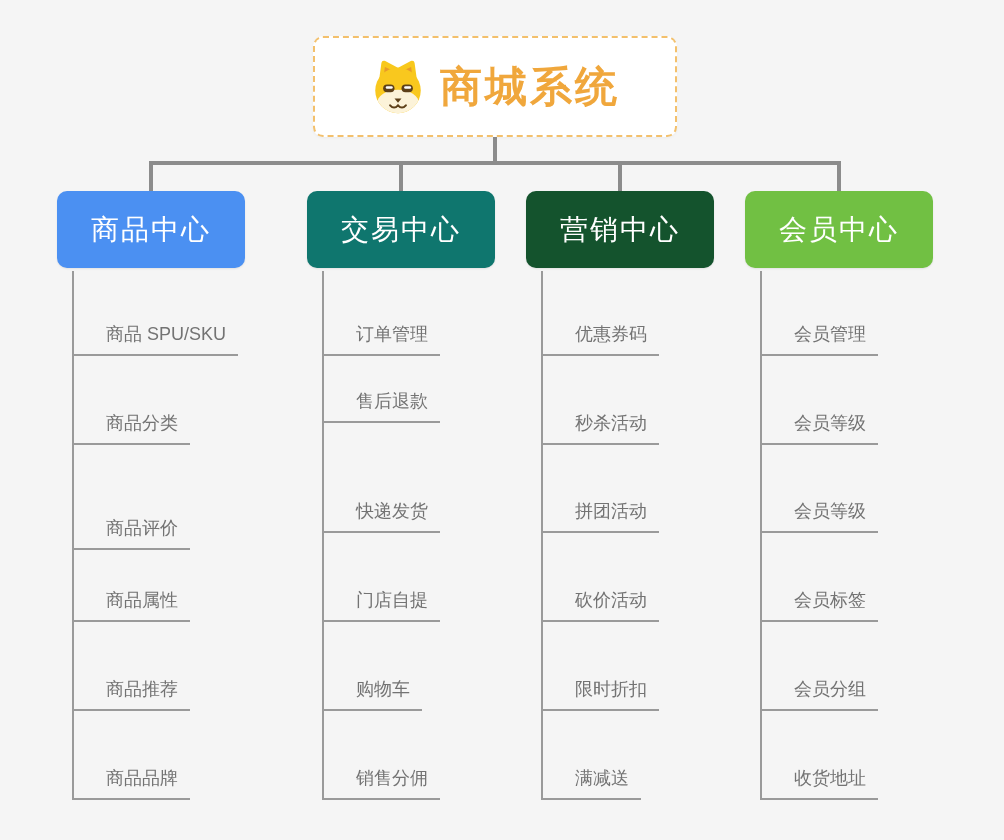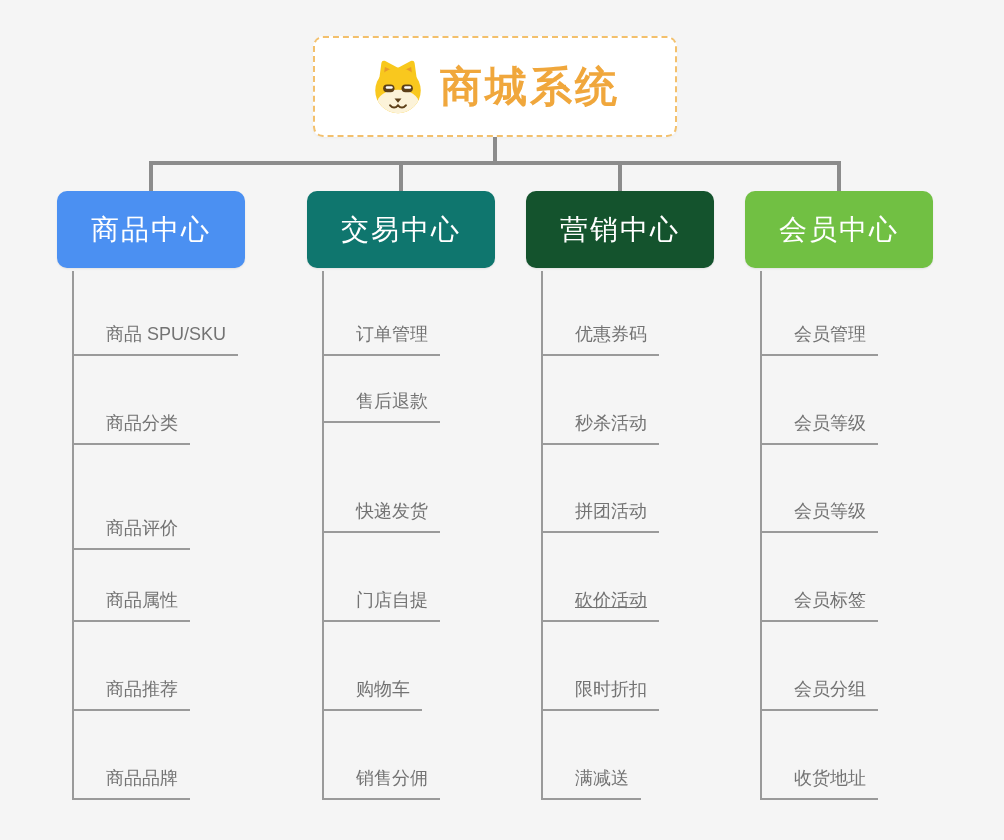--- a/index.html
+++ b/index.html
@@ -93,21 +93,21 @@
       <div class="leaf-item" style="left: 322px; top: 622px;">门店自提</div>
       <div class="leaf-item" style="left: 322px; top: 711px;">购物车</div>
       <div class="leaf-item" style="left: 322px; top: 800px;">销售分佣</div>
       <div class="branch-header" style="left: 526px; background: #14532d;">
         <span>营销中心</span>
       </div>
       <div class="branch-line" style="left: 541px; top: 271px; height: 529px;"></div>
       <div class="leaf-item" style="left: 541px; top: 356px;">优惠券码</div>
       <div class="leaf-item" style="left: 541px; top: 445px;">秒杀活动</div>
       <div class="leaf-item" style="left: 541px; top: 533px;">拼团活动</div>
-      <div class="leaf-item" style="left: 541px; top: 622px; text-decoration: underline;">砍价活动</div>
+      <div class="leaf-item" style="left: 541px; top: 622px;">砍价活动</div>
       <div class="leaf-item" style="left: 541px; top: 711px;">限时折扣</div>
       <div class="leaf-item" style="left: 541px; top: 800px;">满减送</div>
       <div class="branch-header" style="left: 745px; background: rgb(113, 192, 67);">
         <span>会员中心</span>
       </div>
       <div class="branch-line" style="left: 760px; top: 271px; height: 529px;"></div>
       <div class="leaf-item" style="left: 760px; top: 356px;">会员管理</div>
       <div class="leaf-item" style="left: 760px; top: 445px;">会员等级</div>
       <div class="leaf-item" style="left: 760px; top: 533px;">会员等级</div>
       <div class="leaf-item" style="left: 760px; top: 622px;">会员标签</div>

